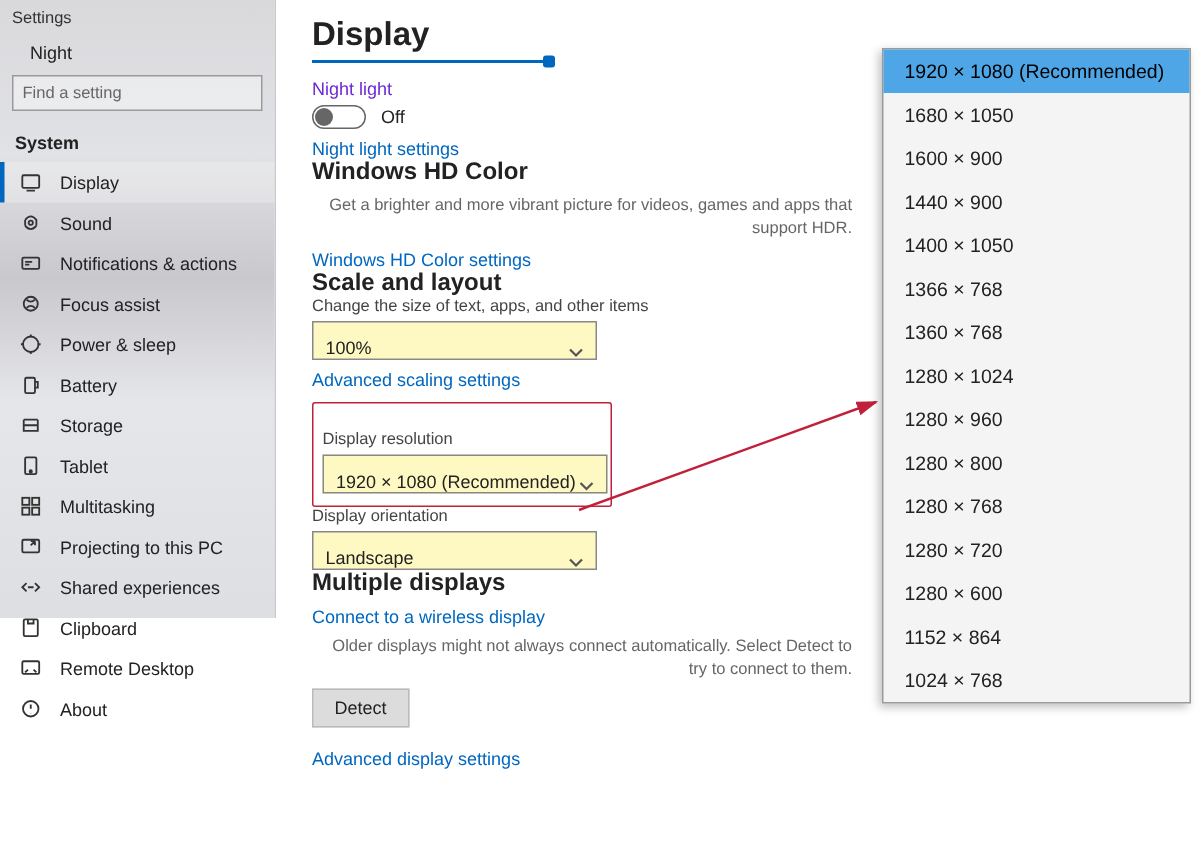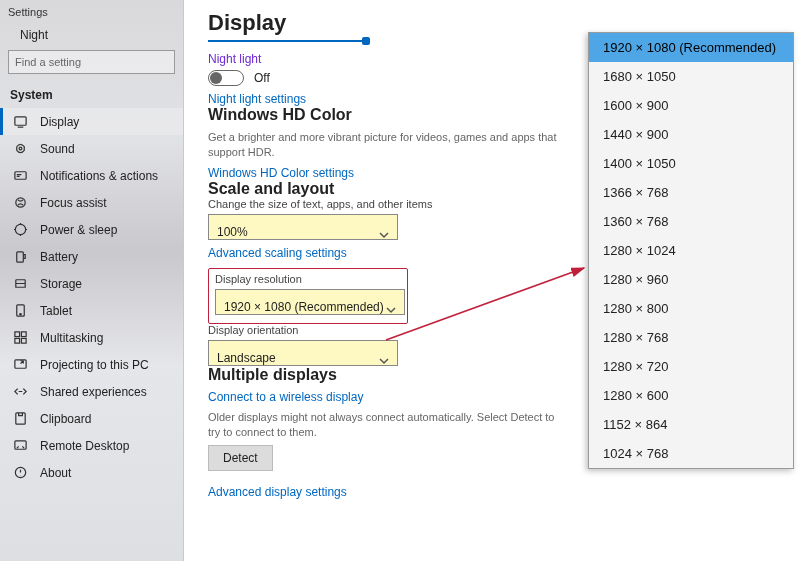--- a/index.html
+++ b/index.html
@@ -7,21 +7,21 @@
     font-family: "Segoe UI", Arial, sans-serif;
     font-size: 12px;
     color: #222;
     background: #fff;
     width: 800px; height: 561px;
     position: relative;
     overflow: hidden;
   }
   
   .sidebar {
-    position: absolute; left: 0; top: 0; width: 184px; height: 561px;
+    position: absolute; left: 0; top: 0; width: 184px; height: 412px;
     background: linear-gradient(180deg,#d9d9dc 0%,#e1e2e5 25%,#c9c8cd 45%,#e5e6e9 65%,#dedfe2 100%);
     border-right: 1px solid #c9c8cd;
   }
   .app-title { font-size: 11px; padding: 6px 8px 4px; color: #333; }
   .home-row {
     display:flex; align-items:center; gap:10px;
     padding: 6px 10px 8px;
     font-size: 12px;
   }
   .search-wrap { padding: 0 8px 8px; }
@@ -60,21 +60,21 @@
   .toggle-row { display:flex; align-items:center; gap:10px; margin-top:4px; }
   .toggle {
     width:36px; height:16px; border:1px solid #666; border-radius:10px; position:relative;
   }
   .toggle::after {
     content:""; position:absolute; left:1px; top:1px; width:12px; height:12px;
     border-radius:50%; background:#666;
   }
   .link { color:#0067c0; font-size:12px; margin-top:6px; display:inline-block; cursor:pointer; }
   h2 { font-size:16px; font-weight:600; }
-  .desc { font-size:11px; color:#666; margin-top:6px; line-height:1.35; max-width:360px; }
+  .desc { font-size:11px; color:#666; margin-top:6px; line-height:1.35; max-width:360px;text-align:right; }
   .field-label { font-size:11px; color:#444; }
   .dropdown {
     width:190px; height:26px; border:1px solid #888; background:#fef9c3;
     display:flex; align-items:flex-end; justify-content:space-between;
     padding:0 8px; font-size:12px; margin-top:4px; cursor:pointer;
   }
   .chev { width:10px; height:10px; }
   .chev svg { width:10px; height:10px; stroke:#555; fill:none; stroke-width:1.5; }
   .highlight-box {
     border:1.6px solid #c1203b; border-radius:2px;
@@ -275,21 +275,21 @@
   <div class="field-label">Change the size of text, apps, and other items</div>
   <div class="dropdown">
     <span>100%</span>
     <span class="chev"><svg viewBox="0 0 10 10">
           <path d="M1 3 L5 7 L9 3"></path>
         </svg></span>
   </div>
   <span class="link">Advanced scaling settings</span>
 
   <div class="highlight-box">
-    <div class="field-label" style="margin-top:0">Display resolution</div>
+    <div class="field-label" style="margin-top:14px">Display resolution</div>
     <div class="dropdown">
       <span>1920 × 1080 (Recommended)</span>
       <span class="chev"><svg viewBox="0 0 10 10">
             <path d="M1 3 L5 7 L9 3"></path>
           </svg></span>
     </div>
   </div>
 
   <div class="field-label">Display orientation</div>
   <div class="dropdown">

